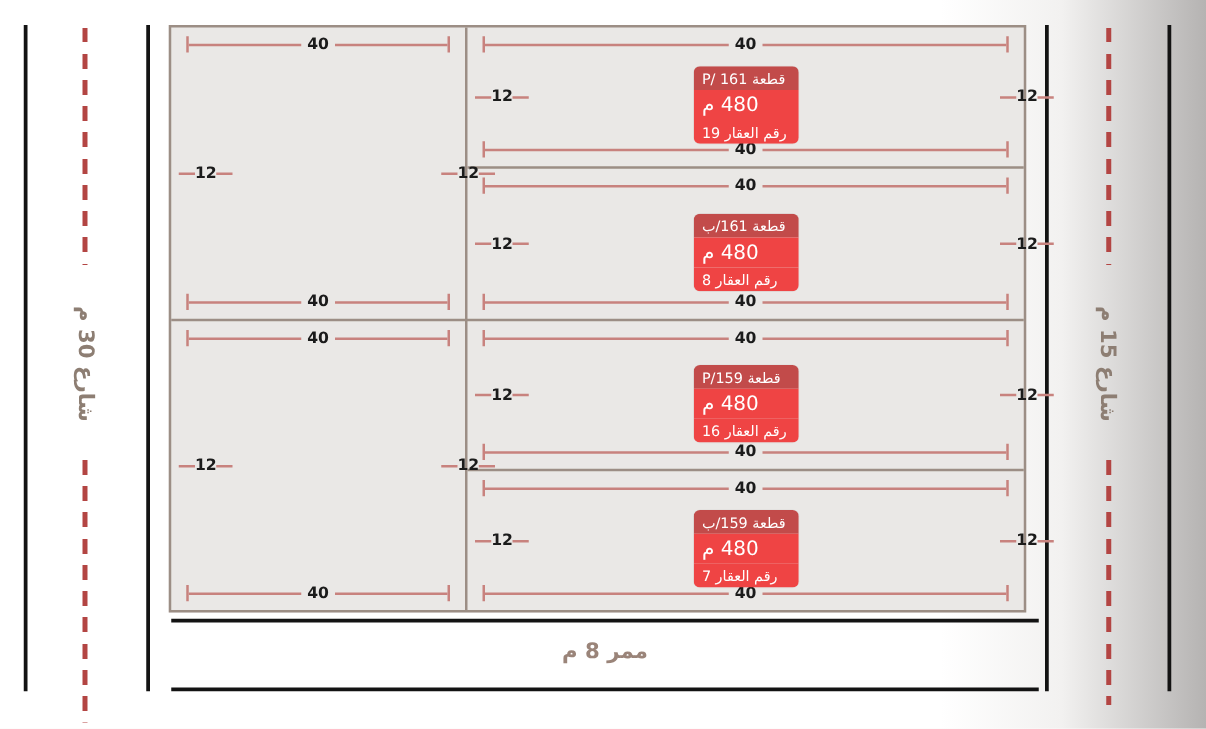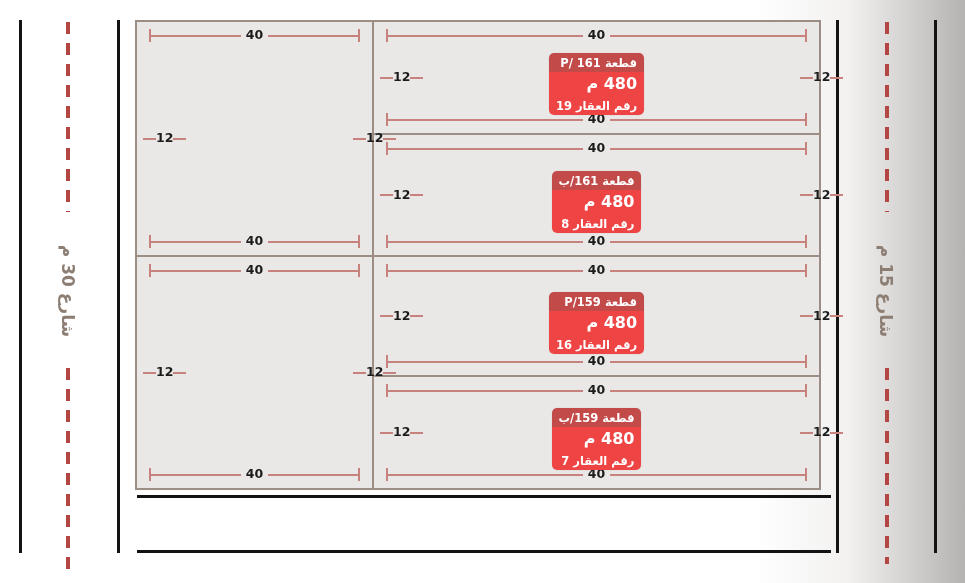--- a/index.html
+++ b/index.html
@@ -44,22 +44,22 @@
   .dim-h .seg{flex:1;height:2px;background:#c8827e;}
   .dim-v .seg{flex:1;width:2px;background:#c8827e;}
   .dim-h .num{padding:0 5px;line-height:1;}
   .dim-v .num{padding:4px 0;line-height:1;}
   .dim-top{left:12px;right:12px;top:7px;}
   .dim-bottom{left:12px;right:12px;bottom:7px;}
   .dim-left{top:13px;bottom:13px;left:6px;}
   .dim-right{top:13px;bottom:13px;right:6px;}
   
   .plabel{
-    position:relative;z-index:2;border-radius:5px;overflow:hidden;text-align:right;
-    color:#ffffff;font-weight:700;min-width:84px;box-shadow:0 0 0 0.5px rgba(0,0,0,0.05);margin-top:13px;
+    position:relative;z-index:2;border-radius:5px;overflow:hidden;text-align:left;
+    color:#ffffff;font-weight:400;min-width:84px;box-shadow:0 0 0 0.5px rgba(0,0,0,0.05);margin-top:13px;
   }
   .pl-name{background:#c24b4a;font-size:11.5px;padding:3px 7px 2px;}
   .pl-area{background:#ef4444;font-size:16px;padding:2px 7px 3px;}
   .pl-prop{background:#ef4444;font-size:11.5px;padding:3px 7px 2px;}
   
   .corr-line{position:absolute;left:137px;width:694px;height:3px;background:#131313;}
   .corr-label{
     position:absolute;left:137px;width:694px;top:511px;text-align:center;
     font-weight:700;font-size:17px;color:#9a8479;
   }
@@ -290,15 +290,16 @@
       <div class="plabel" dir="rtl">
         <div class="pl-name">قطعة 159/ب</div>
         <div class="pl-area">480 م</div>
         <div class="pl-prop">رقم العقار 7</div>
       </div>
     </div>
 
   </div>
 
   <div class="corr-line" style="top:495px"></div>
+  <div class="corr-label" dir="rtl">ممر 8 م</div>
   <div class="corr-line" style="top:550px"></div>
 
 </div>
 
 </body></html>

